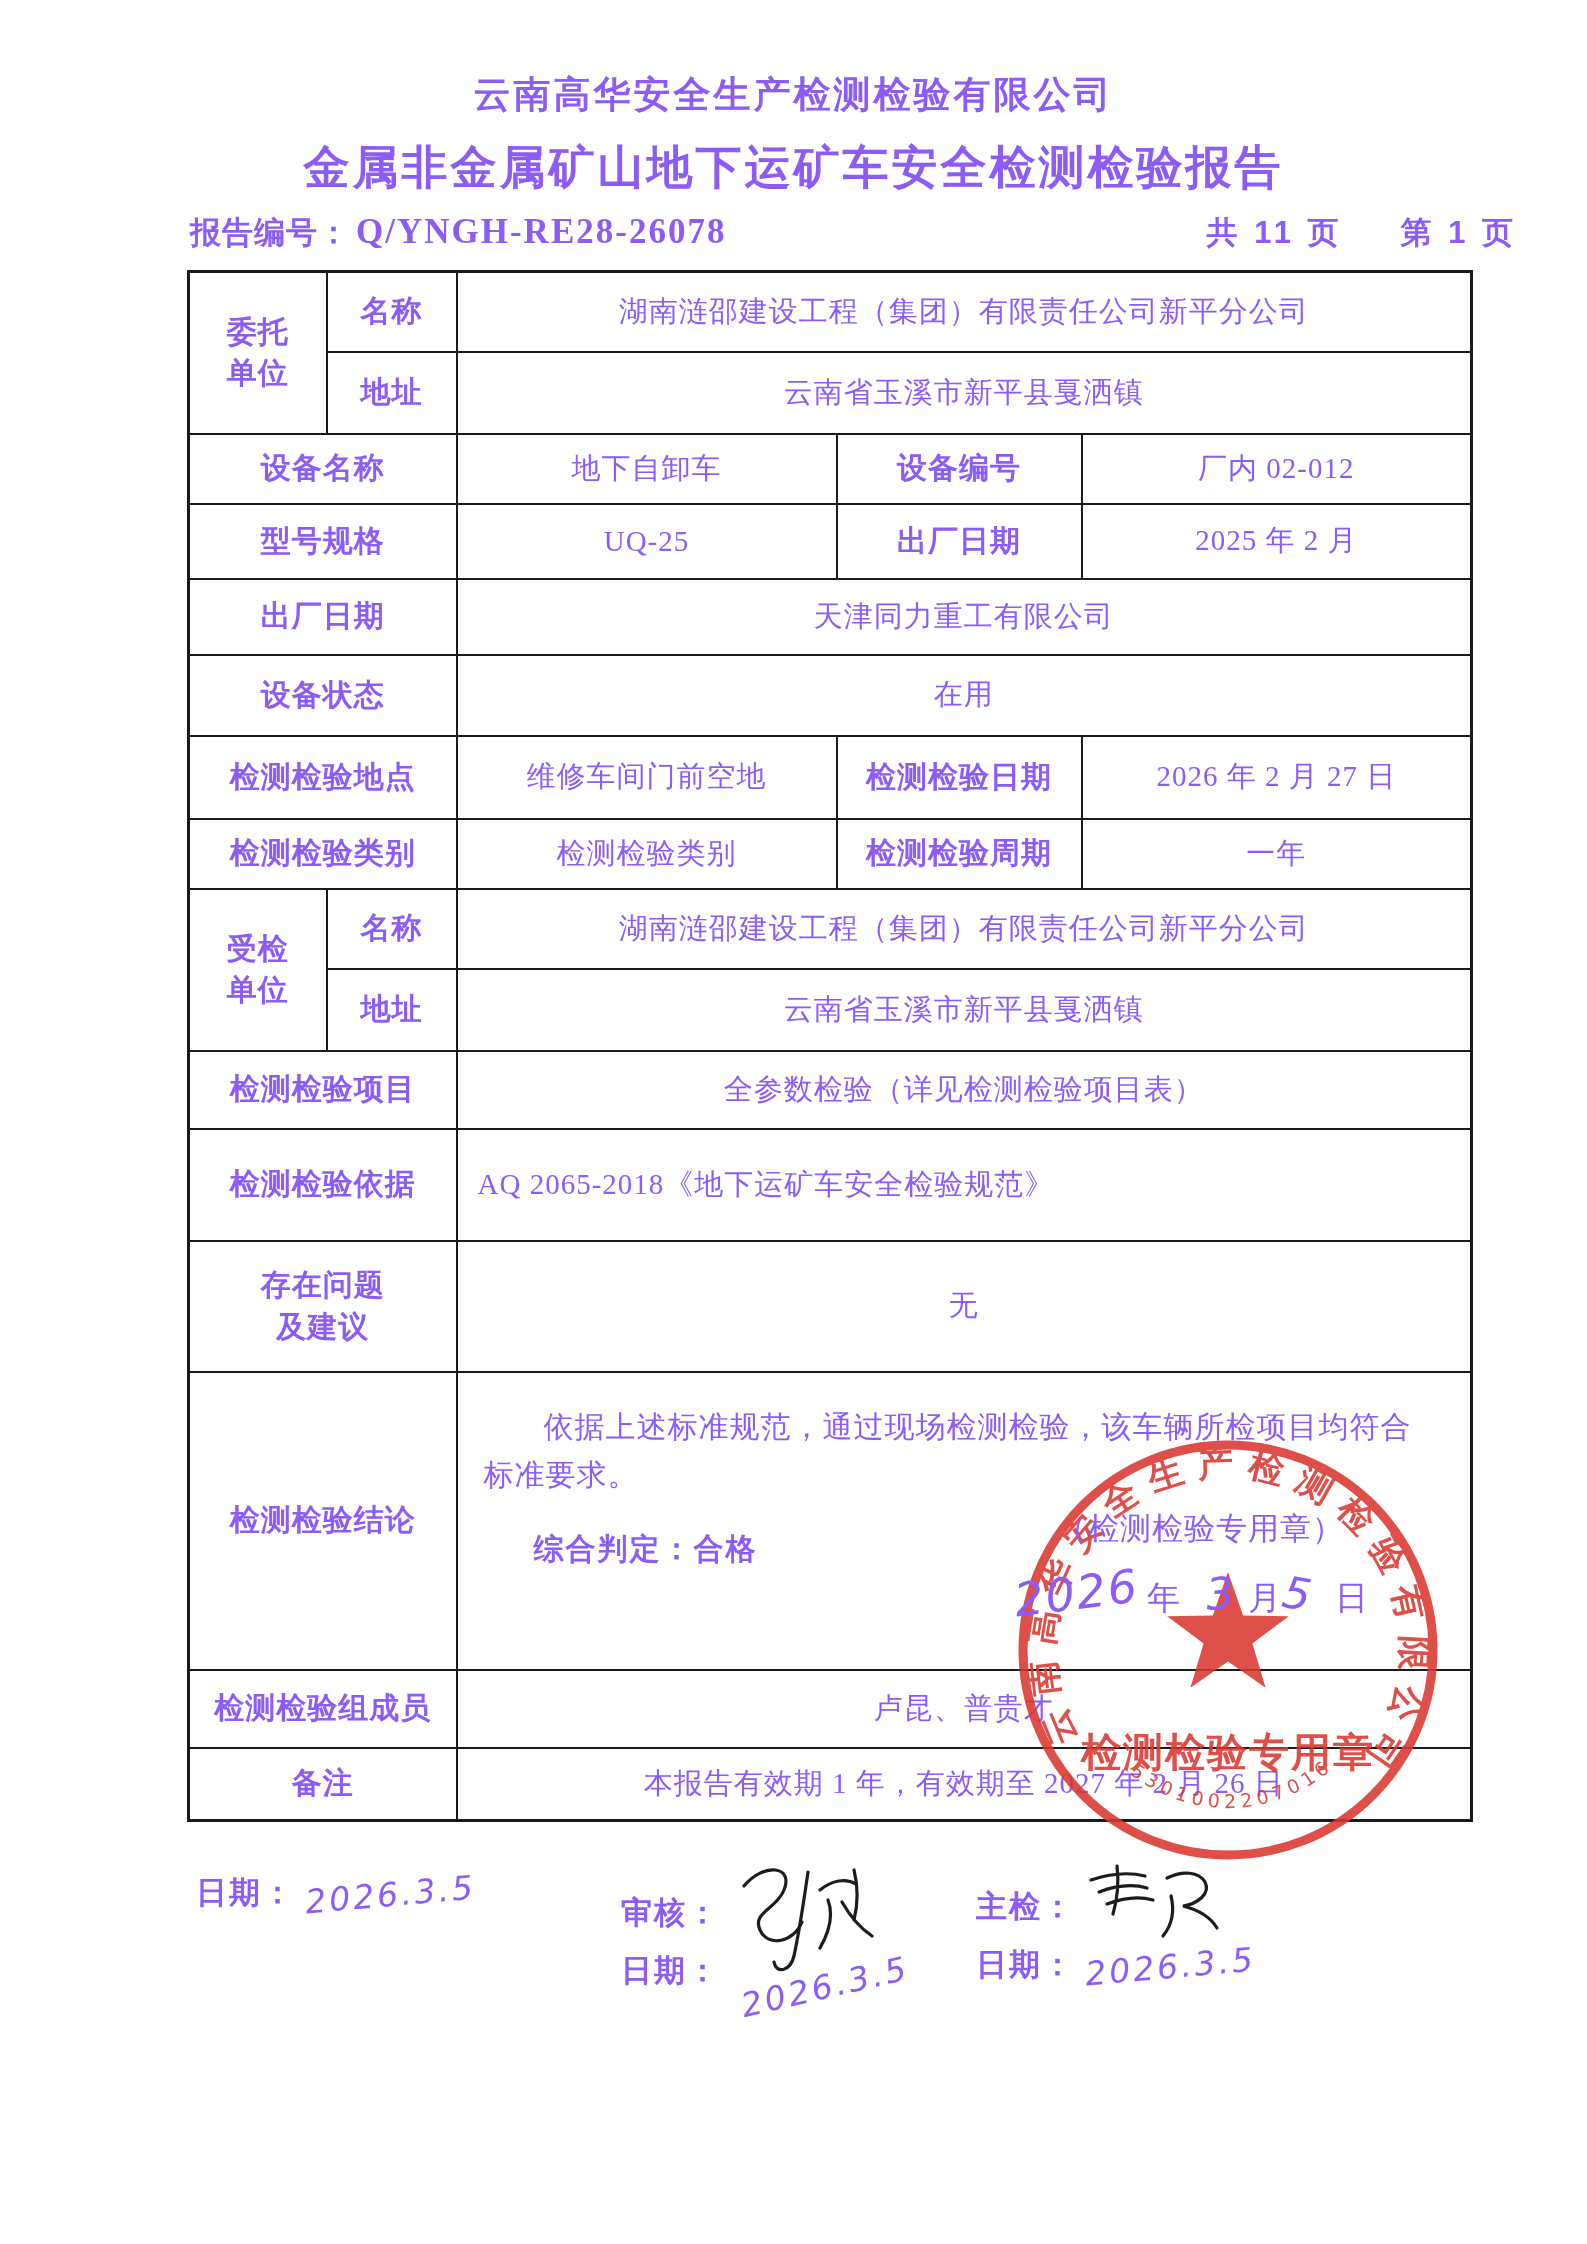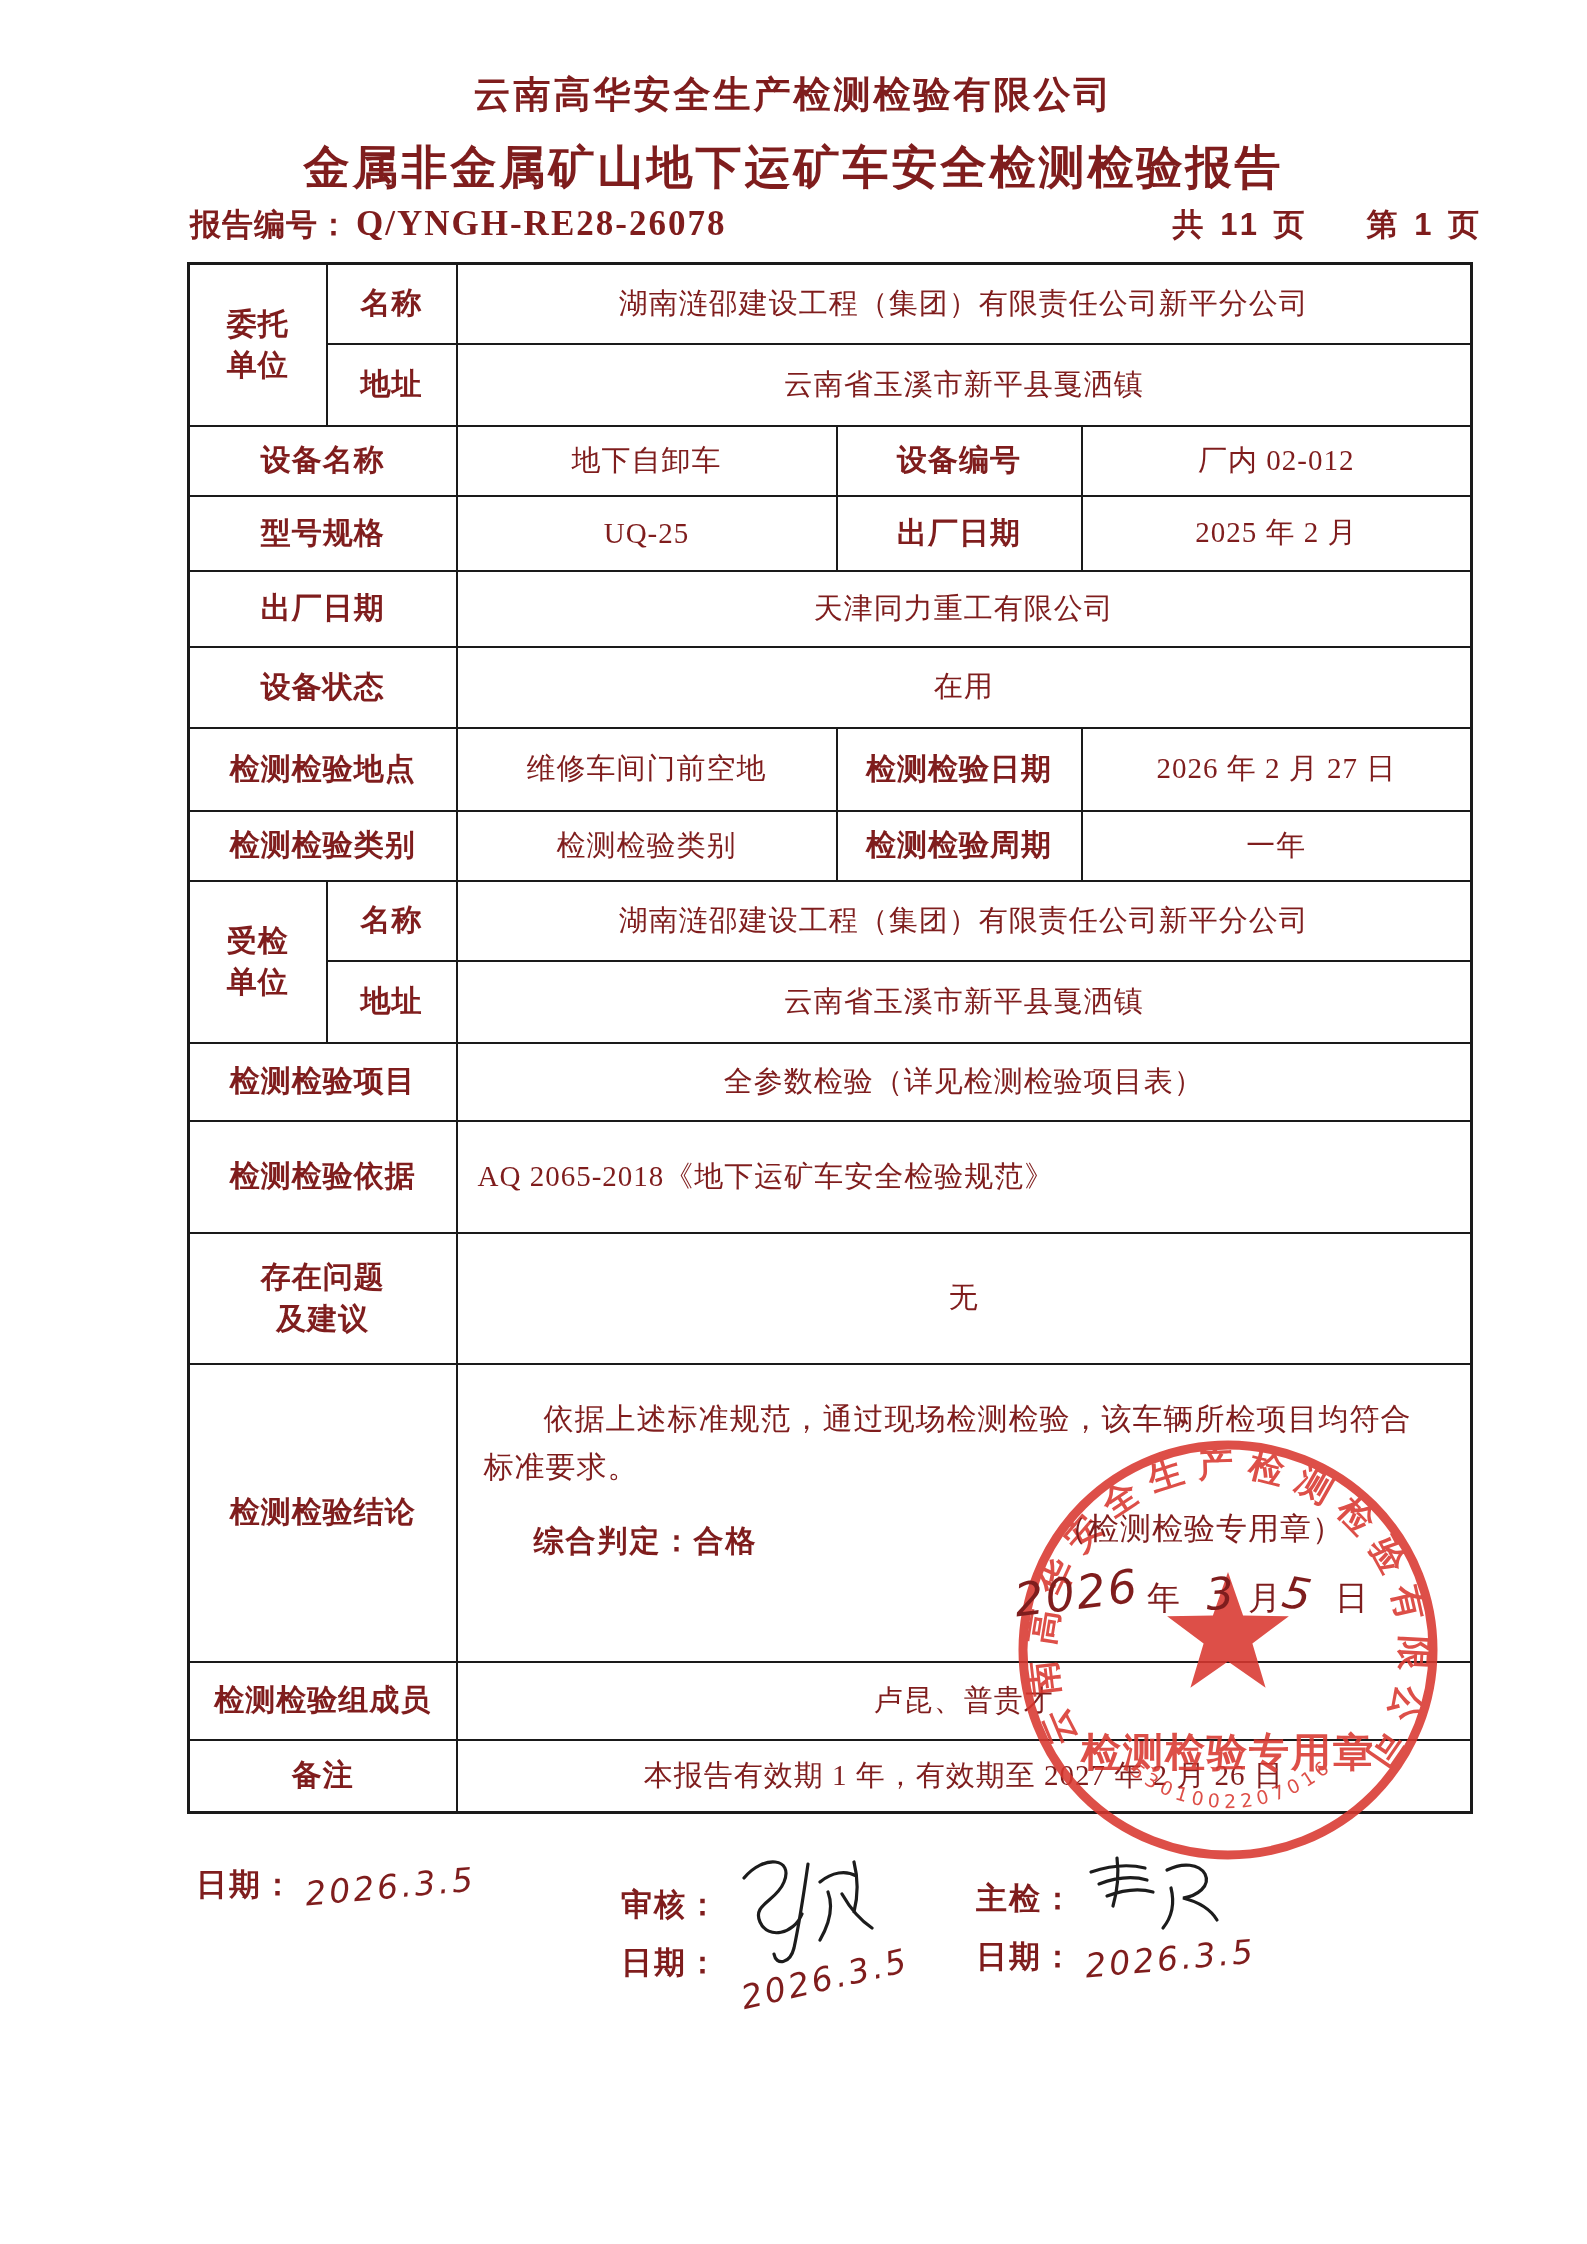--- a/index.html
+++ b/index.html
@@ -1,25 +1,25 @@
 <!DOCTYPE html>
 <html><head>
 <meta charset="utf-8">
 <style>
   html,body{margin:0;padding:0;background:#e8e8e8;}
   .page{
     position:relative;width:1587px;height:2244px;margin:0 auto;background:#ffffff;
-    font-family:"Liberation Sans",sans-serif;color:#7f1d1d;overflow:hidden;
+    font-family:"Liberation Sans",sans-serif;color:#8b5cf6;overflow:hidden;
   }
   .titles{padding-top:72px;text-align:center;}
   .title1{font-size:37px;font-weight:bold;letter-spacing:3px;line-height:1.25;}
   .title2{font-size:46px;font-weight:bold;letter-spacing:3px;line-height:1.3;margin-top:20px;}
   .metaline{
     display:flex;align-items:flex-end;justify-content:space-between;
-    padding:6px 104px 6px 190px;font-weight:bold;
+    padding:6px 70px 6px 190px;font-weight:bold;margin-top:8px;
   }
   .report-no-wrap{font-size:31px;letter-spacing:1px;display:flex;align-items:baseline;}
   .report-no{font-family:"Liberation Serif",serif;font-size:35px;letter-spacing:2px;margin-left:6px;}
   .pageinfo{font-size:31px;letter-spacing:4px;display:flex;}
   .pageinfo .cur{margin-left:58px;}
   table.rep{
     margin-left:187px;margin-top:10px;border-collapse:collapse;table-layout:fixed;
     width:1283px;border:3px solid #1a1a1a;
   }
   td{border:2px solid #1a1a1a;text-align:center;vertical-align:middle;padding:2px 6px;overflow:visible;}

